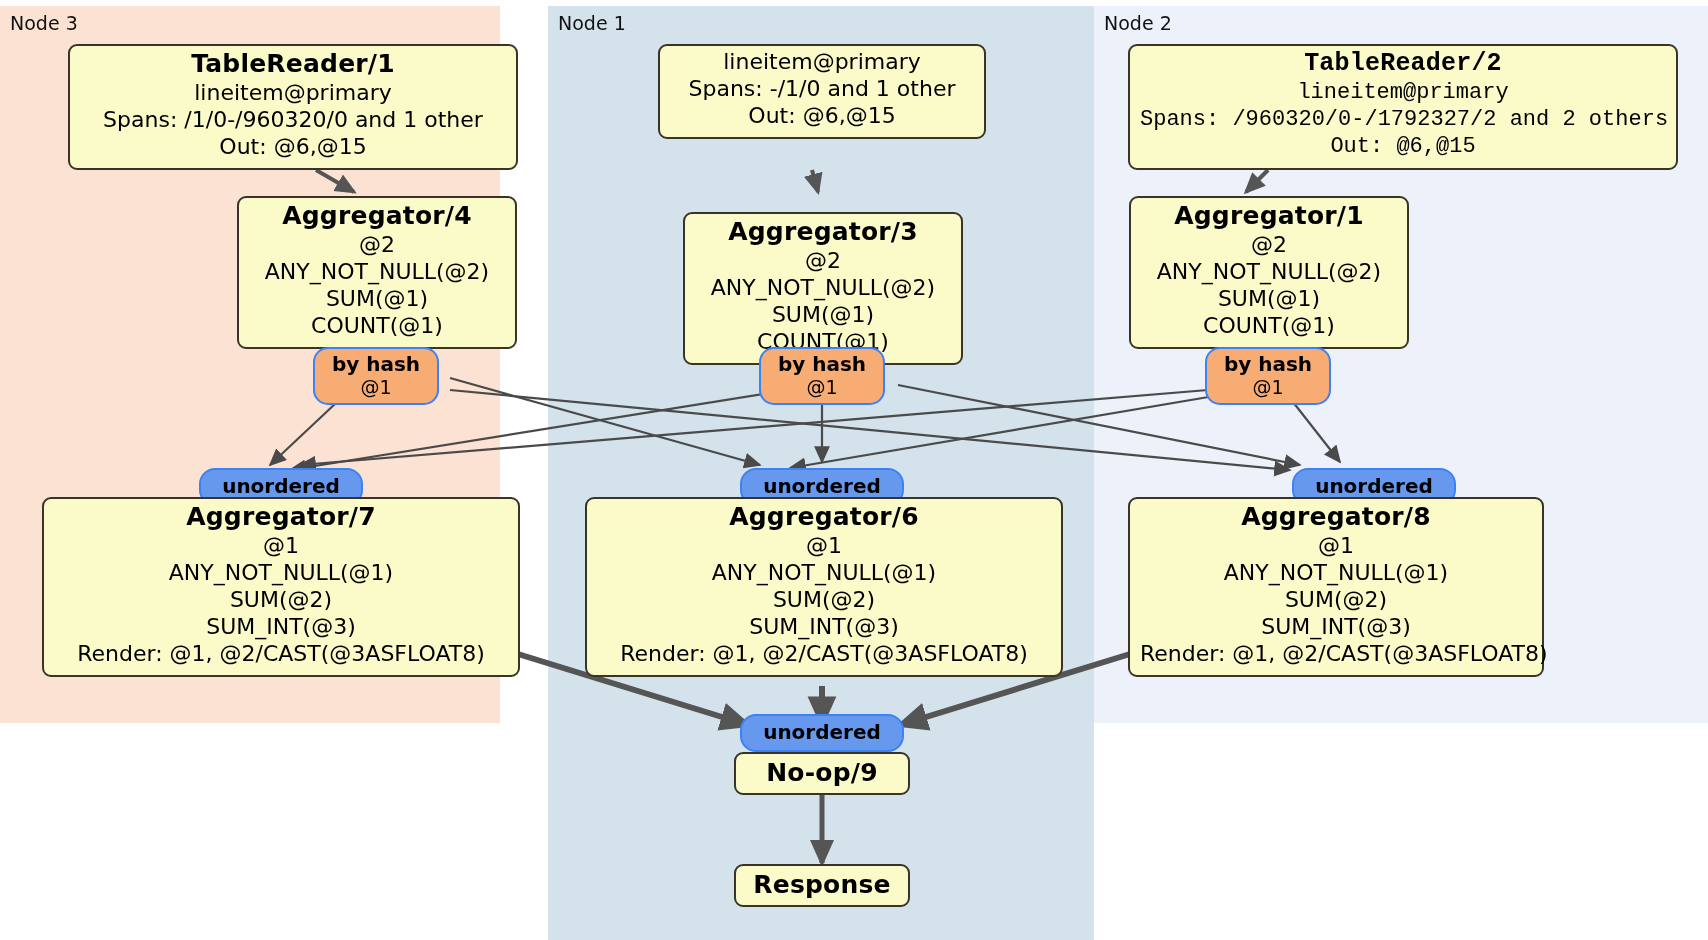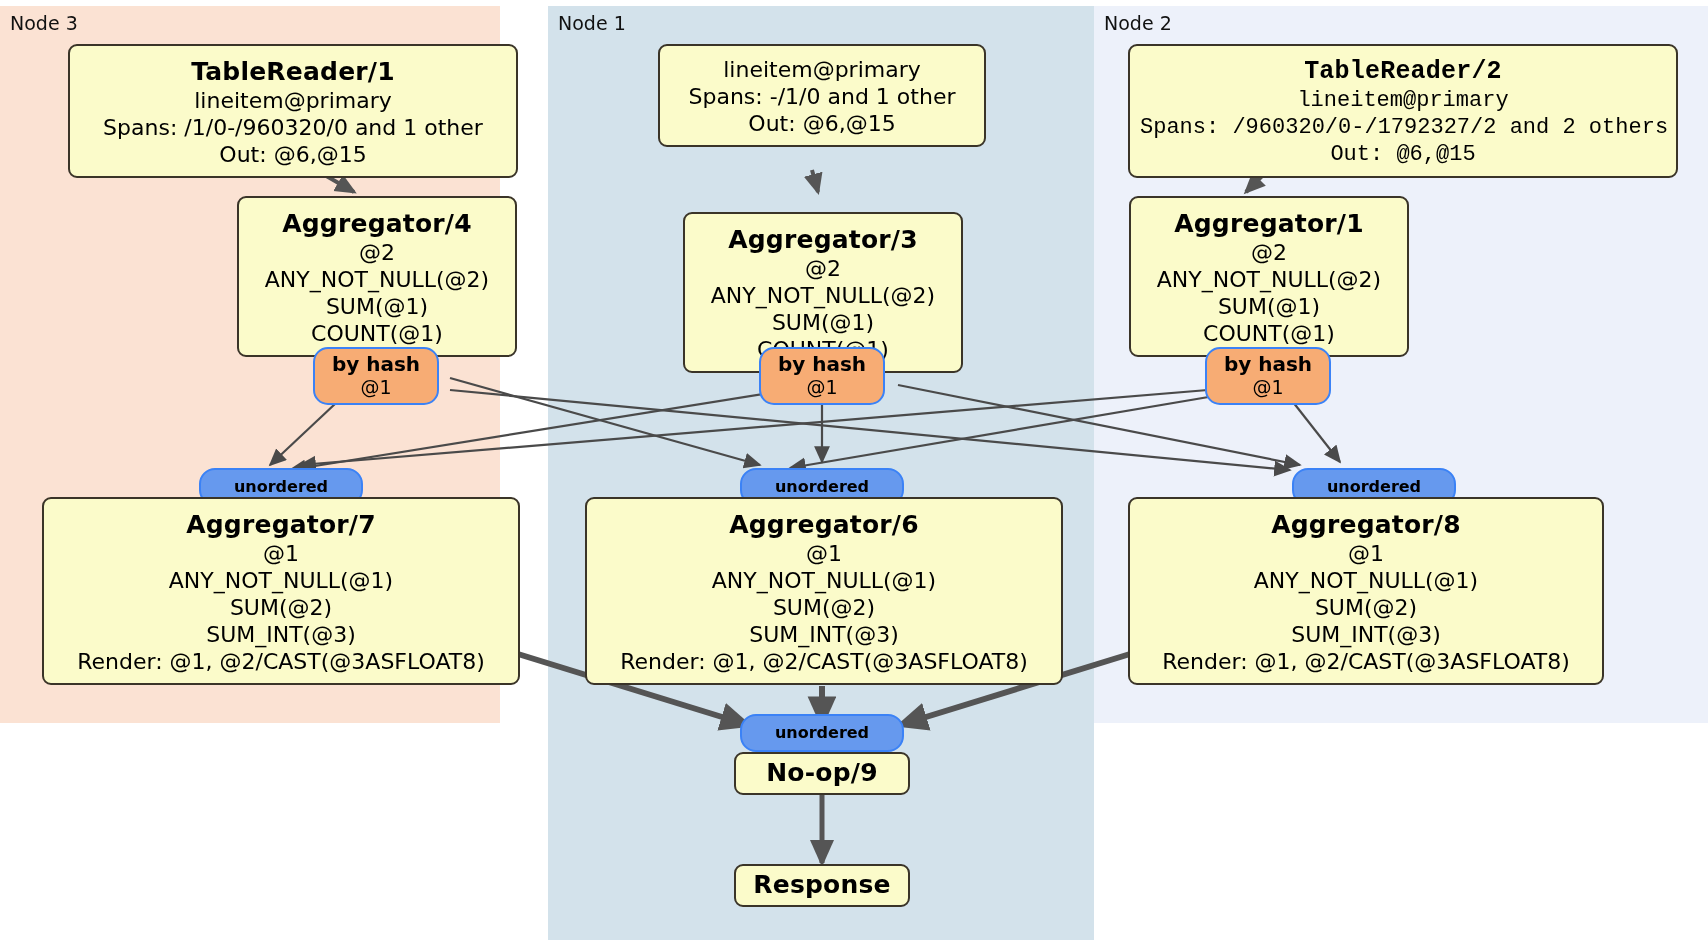--- a/index.html
+++ b/index.html
@@ -10,34 +10,34 @@
   .panel{position:absolute;box-sizing:border-box;}
   .panel-label{position:absolute;left:10px;top:6px;font-size:19px;color:#111;
                font-family:"DejaVu Sans","Liberation Sans",sans-serif;}
 
   
   #edges{position:absolute;left:0;top:0;width:1708px;height:940px;pointer-events:none;}
 
   
   .proc{position:absolute;box-sizing:border-box;background:#fbfbca;
         border:2px solid #3a3428;border-radius:9px;
-        text-align:center;padding:10px 10px 8px 10px;
+        text-align:center;padding:2px 10px 8px 10px;
         font-size:22px;line-height:27px;color:#000;}
   .proc .ttl{font-weight:bold;font-size:25px;line-height:31px;letter-spacing:.2px;}
   .proc .ln{font-size:22px;line-height:27px;white-space:nowrap;}
 
   
   .pill{position:absolute;box-sizing:border-box;border:2px solid #3b82f6;
         border-radius:13px;text-align:center;color:#000;}
   .pill .pttl{font-weight:bold;}
   .pill.hash{background:#f7ac74;border-radius:15px;padding:3px 12px 4px 12px;
              font-size:20px;line-height:24px;}
   .pill.hash .psub{font-size:19px;line-height:23px;font-weight:normal;}
   .pill.unord{background:#6699ee;border-radius:16px;padding:4px 14px 5px 14px;
-              font-size:16px;line-height:25px;font-weight:bold;}
+              font-size:20px;line-height:25px;font-weight:bold;}
 </style>
 </head>
 <body>
 
 <div id="stage">
 
   <div class="panel" style="left:0px;top:6px;width:500px;height:717px;background:#fbe2d3;">
     <span class="panel-label">Node 3</span>
   </div>
 
@@ -173,21 +173,21 @@
 
   <div class="proc" style="left:585px;top:497px;width:478px;">
     <div class="ttl">Aggregator/6</div>
     <div class="ln">@1</div>
     <div class="ln">ANY_NOT_NULL(@1)</div>
     <div class="ln">SUM(@2)</div>
     <div class="ln">SUM_INT(@3)</div>
     <div class="ln">Render: @1, @2/CAST(@3ASFLOAT8)</div>
   </div>
 
-  <div class="proc" style="left:1128px;top:497px;width:476px;">
+  <div class="proc" style="left:1128px;top:497px;width:416px;">
     <div class="ttl">Aggregator/8</div>
     <div class="ln">@1</div>
     <div class="ln">ANY_NOT_NULL(@1)</div>
     <div class="ln">SUM(@2)</div>
     <div class="ln">SUM_INT(@3)</div>
     <div class="ln">Render: @1, @2/CAST(@3ASFLOAT8)</div>
   </div>
 
   <div class="pill unord" style="left:740px;top:714px;width:164px;">
     <span>unordered</span>

